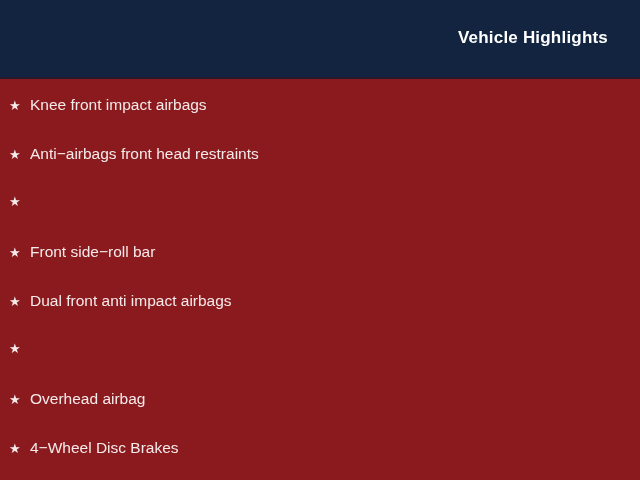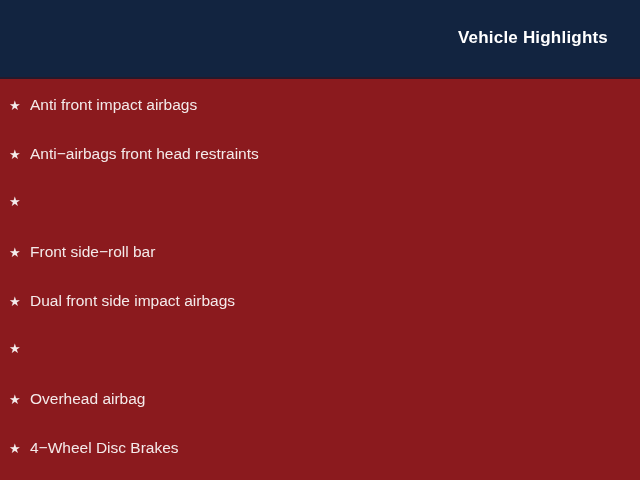--- a/index.html
+++ b/index.html
@@ -89,40 +89,40 @@
   <div class="header">
     <div class="header-title">Vehicle Highlights</div>
   </div>
   <div class="header-rule"></div>
 
   <div class="body-area">
     <ul class="feature-list">
 
       <li class="feature-item">
         <span class="bullet-star">★</span>
-        <span class="feature-label">Anti front impact airbags</span>
+        <span class="feature-label">Knee front impact airbags</span>
       </li>
 
       <li class="feature-item">
         <span class="bullet-star">★</span>
         <span class="feature-label">Anti−airbags front head restraints</span>
       </li>
 
       <li class="feature-item">
         <span class="bullet-star">★</span>
       </li>
 
       <li class="feature-item">
         <span class="bullet-star">★</span>
         <span class="feature-label">Front side−roll bar</span>
       </li>
 
       <li class="feature-item">
         <span class="bullet-star">★</span>
-        <span class="feature-label">Dual front side impact airbags</span>
+        <span class="feature-label">Dual front anti impact airbags</span>
       </li>
 
       <li class="feature-item">
         <span class="bullet-star">★</span>
       </li>
 
       <li class="feature-item">
         <span class="bullet-star">★</span>
         <span class="feature-label">Overhead airbag</span>
       </li>

